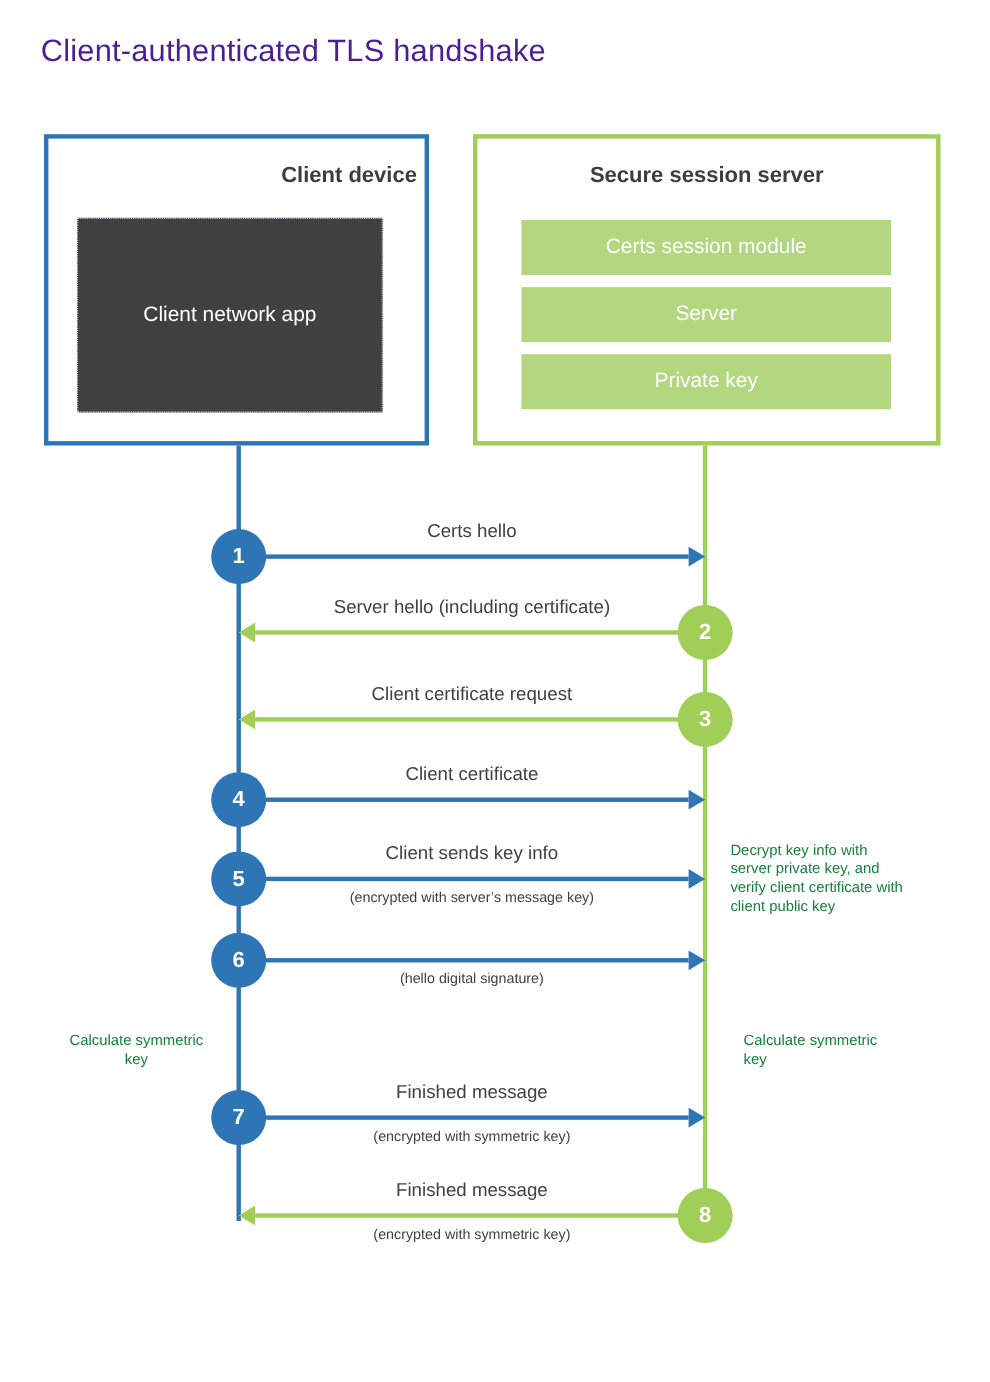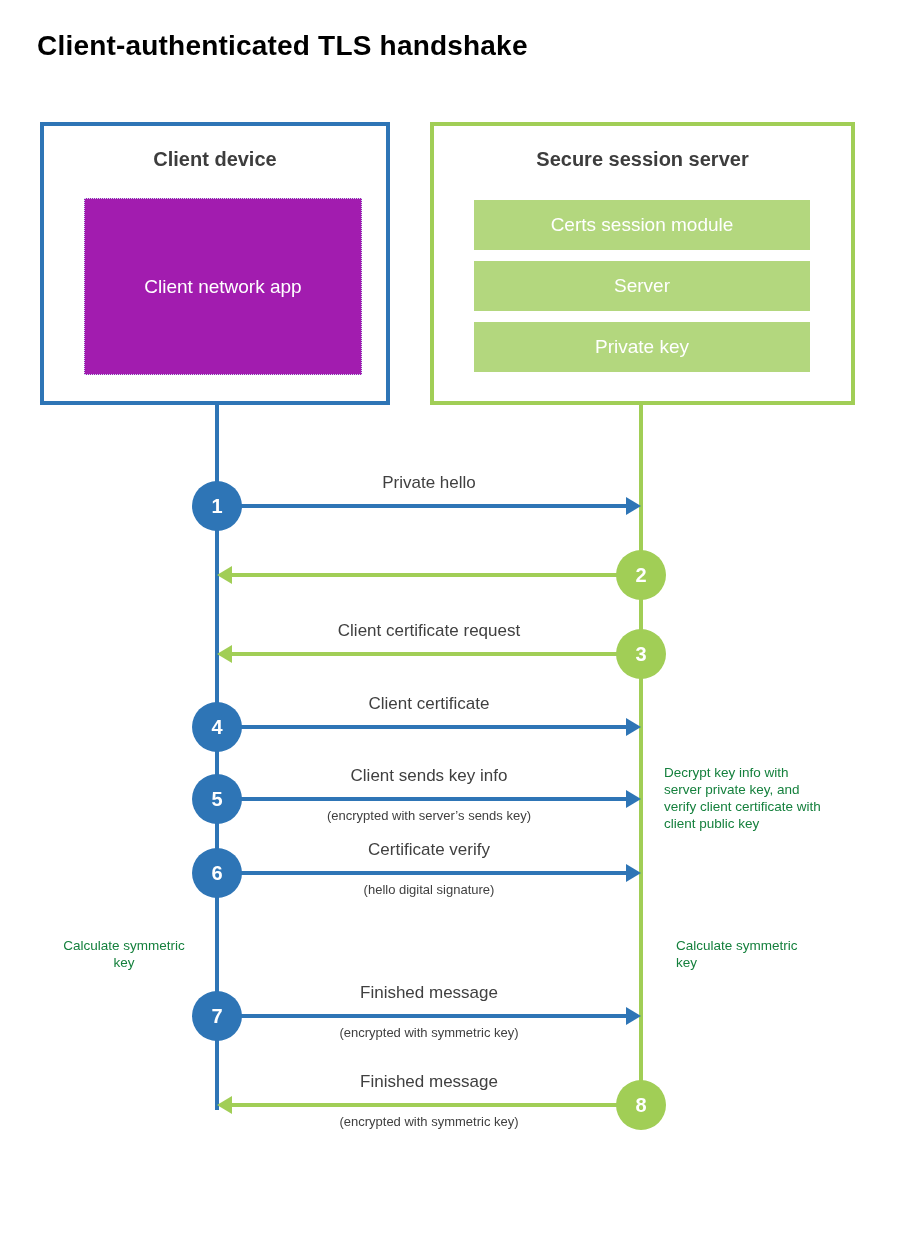--- a/index.html
+++ b/index.html
@@ -1,32 +1,32 @@
 <!DOCTYPE html>
 <html><head>
 <meta charset="utf-8">
 <style>
   * { margin:0; padding:0; box-sizing:border-box; }
   html,body { background:#ffffff; }
   body { font-family:"Liberation Sans","DejaVu Sans",sans-serif; }
   #canvas { position:relative; width:900px; height:1256px; background:#ffffff; overflow:hidden; }
   .abs { position:absolute; }
 
-  .page-title { left:37px; top:30px; width:600px; font-size:28px; font-weight:700;
-                color:#000000; letter-spacing:0.2px; }
+  .page-title { left:37px; top:30px; width:600px; font-size:28px; font-weight:400;
+                color:#4c1d95; letter-spacing:0.2px; }
 
   
   .actor-box { border-width:4px; border-style:solid; background:#ffffff; }
   .client-box { left:40px; top:122px; width:350px; height:283px; border-color:#2e75b6; }
   .server-box { left:430px; top:122px; width:425px; height:283px; border-color:#a1ce56; }
   .actor-title { top:148px; font-size:20px; font-weight:700; color:#3d3d3d; text-align:center; }
-  .client-title { left:40px; width:350px; }
+  .client-title { left:29px; width:350px;text-align:right; }
   .server-title { left:430px; width:425px;text-align:center; }
 
-  .client-app { left:84px; top:198px; width:278px; height:177px; background:#a21caf;
+  .client-app { left:70px; top:198px; width:278px; height:177px; background:#404040;
                 border:1px dotted #cfe1f2; color:#ffffff; font-size:19px; line-height:26px;
                 text-align:center; display:flex; align-items:center; justify-content:center;
                 padding:16px 48px; }
 
   .module-bar { left:474px; width:336px; height:50px; background:#b3d77e; color:#ffffff;
                 font-size:19px; text-align:center; line-height:50px; }
 
   
   .lifeline { width:4px; top:405px; }
   .lifeline.blue  { left:215px; height:705px; background:#2e75b6; }
@@ -69,46 +69,46 @@
 
   <div class="abs actor-box server-box"></div>
   <div class="abs actor-title server-title">Secure session server</div>
   <div class="abs module-bar" style="top:200px">Certs session module</div>
   <div class="abs module-bar" style="top:261px">Server</div>
   <div class="abs module-bar" style="top:322px">Private key</div>
 
   <div class="abs lifeline blue"></div>
   <div class="abs lifeline green"></div>
 
-  <div class="abs msg-label" style="top:473px">Private hello</div>
+  <div class="abs msg-label" style="top:473px">Certs hello</div>
   <div class="abs h-line blue" style="top:504px"></div>
   <div class="abs tri right" style="top:497px"></div>
   <div class="abs badge blue" style="top:481px">1</div>
 
+  <div class="abs msg-label" style="top:542px">Server hello (including certificate)</div>
   <div class="abs h-line green" style="top:573px"></div>
   <div class="abs tri left" style="top:566px"></div>
   <div class="abs badge green" style="top:550px">2</div>
 
   <div class="abs msg-label" style="top:621px">Client certificate request</div>
   <div class="abs h-line green" style="top:652px"></div>
   <div class="abs tri left" style="top:645px"></div>
   <div class="abs badge green" style="top:629px">3</div>
 
   <div class="abs msg-label" style="top:694px">Client certificate</div>
   <div class="abs h-line blue" style="top:725px"></div>
   <div class="abs tri right" style="top:718px"></div>
   <div class="abs badge blue" style="top:702px">4</div>
 
   <div class="abs msg-label" style="top:766px">Client sends key info</div>
   <div class="abs h-line blue" style="top:797px"></div>
   <div class="abs tri right" style="top:790px"></div>
   <div class="abs badge blue" style="top:774px">5</div>
-  <div class="abs msg-sub" style="top:808px">(encrypted with server’s sends key)</div>
+  <div class="abs msg-sub" style="top:808px">(encrypted with server’s message key)</div>
 
-  <div class="abs msg-label" style="top:840px">Certificate verify</div>
   <div class="abs h-line blue" style="top:871px"></div>
   <div class="abs tri right" style="top:864px"></div>
   <div class="abs badge blue" style="top:848px">6</div>
   <div class="abs msg-sub" style="top:882px">(hello digital signature)</div>
 
   <div class="abs side-note note-decrypt">Decrypt key info with server private key, and verify client certificate with client public key</div>
   <div class="abs side-note calc-left">Calculate symmetric key</div>
   <div class="abs side-note calc-right">Calculate symmetric key</div>
 
   <div class="abs msg-label" style="top:983px">Finished message</div>

